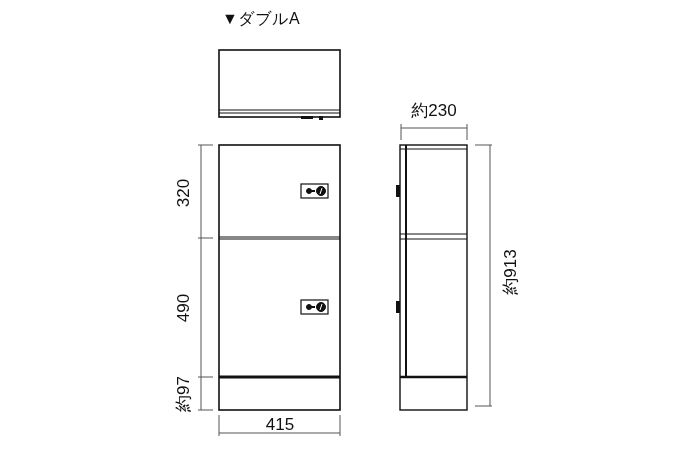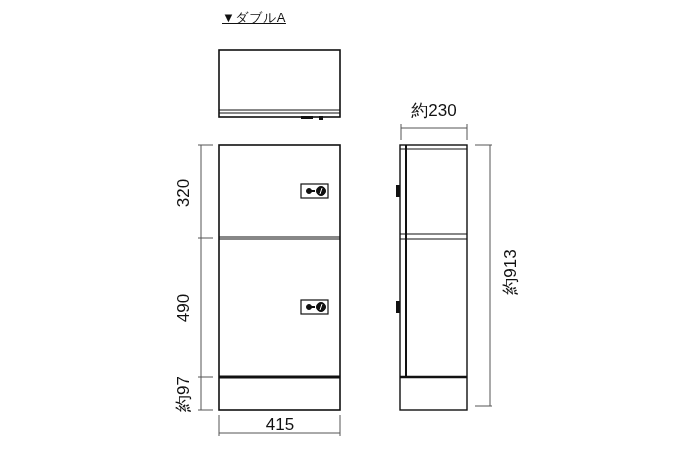--- a/index.html
+++ b/index.html
@@ -1,17 +1,17 @@
 <!DOCTYPE html>
 <html><head>
 <meta charset="utf-8">
 <style>
   html, body { margin:0; padding:0; background:#ffffff; }
   body { width:690px; height:450px; position:relative; overflow:hidden; font-family:"Liberation Sans", "DejaVu Sans", sans-serif; }
-  .title { position:absolute; left:222px; top:9px; font-size:13px; color:#111; letter-spacing:0.5px;text-decoration:underline; }
+  .title { position:absolute; left:222px; top:9px; font-size:16px; color:#111; letter-spacing:0.5px; }
   svg.drawing { position:absolute; left:0; top:0; }
   .dim { font-family:"Liberation Sans", "DejaVu Sans", sans-serif; font-size:17px; fill:#111; }
 </style>
 </head>
 <body>
 
 <div class="title">▼ダブルA</div>
 
 <svg class="drawing" width="690" height="450" viewBox="0 0 690 450">
 

